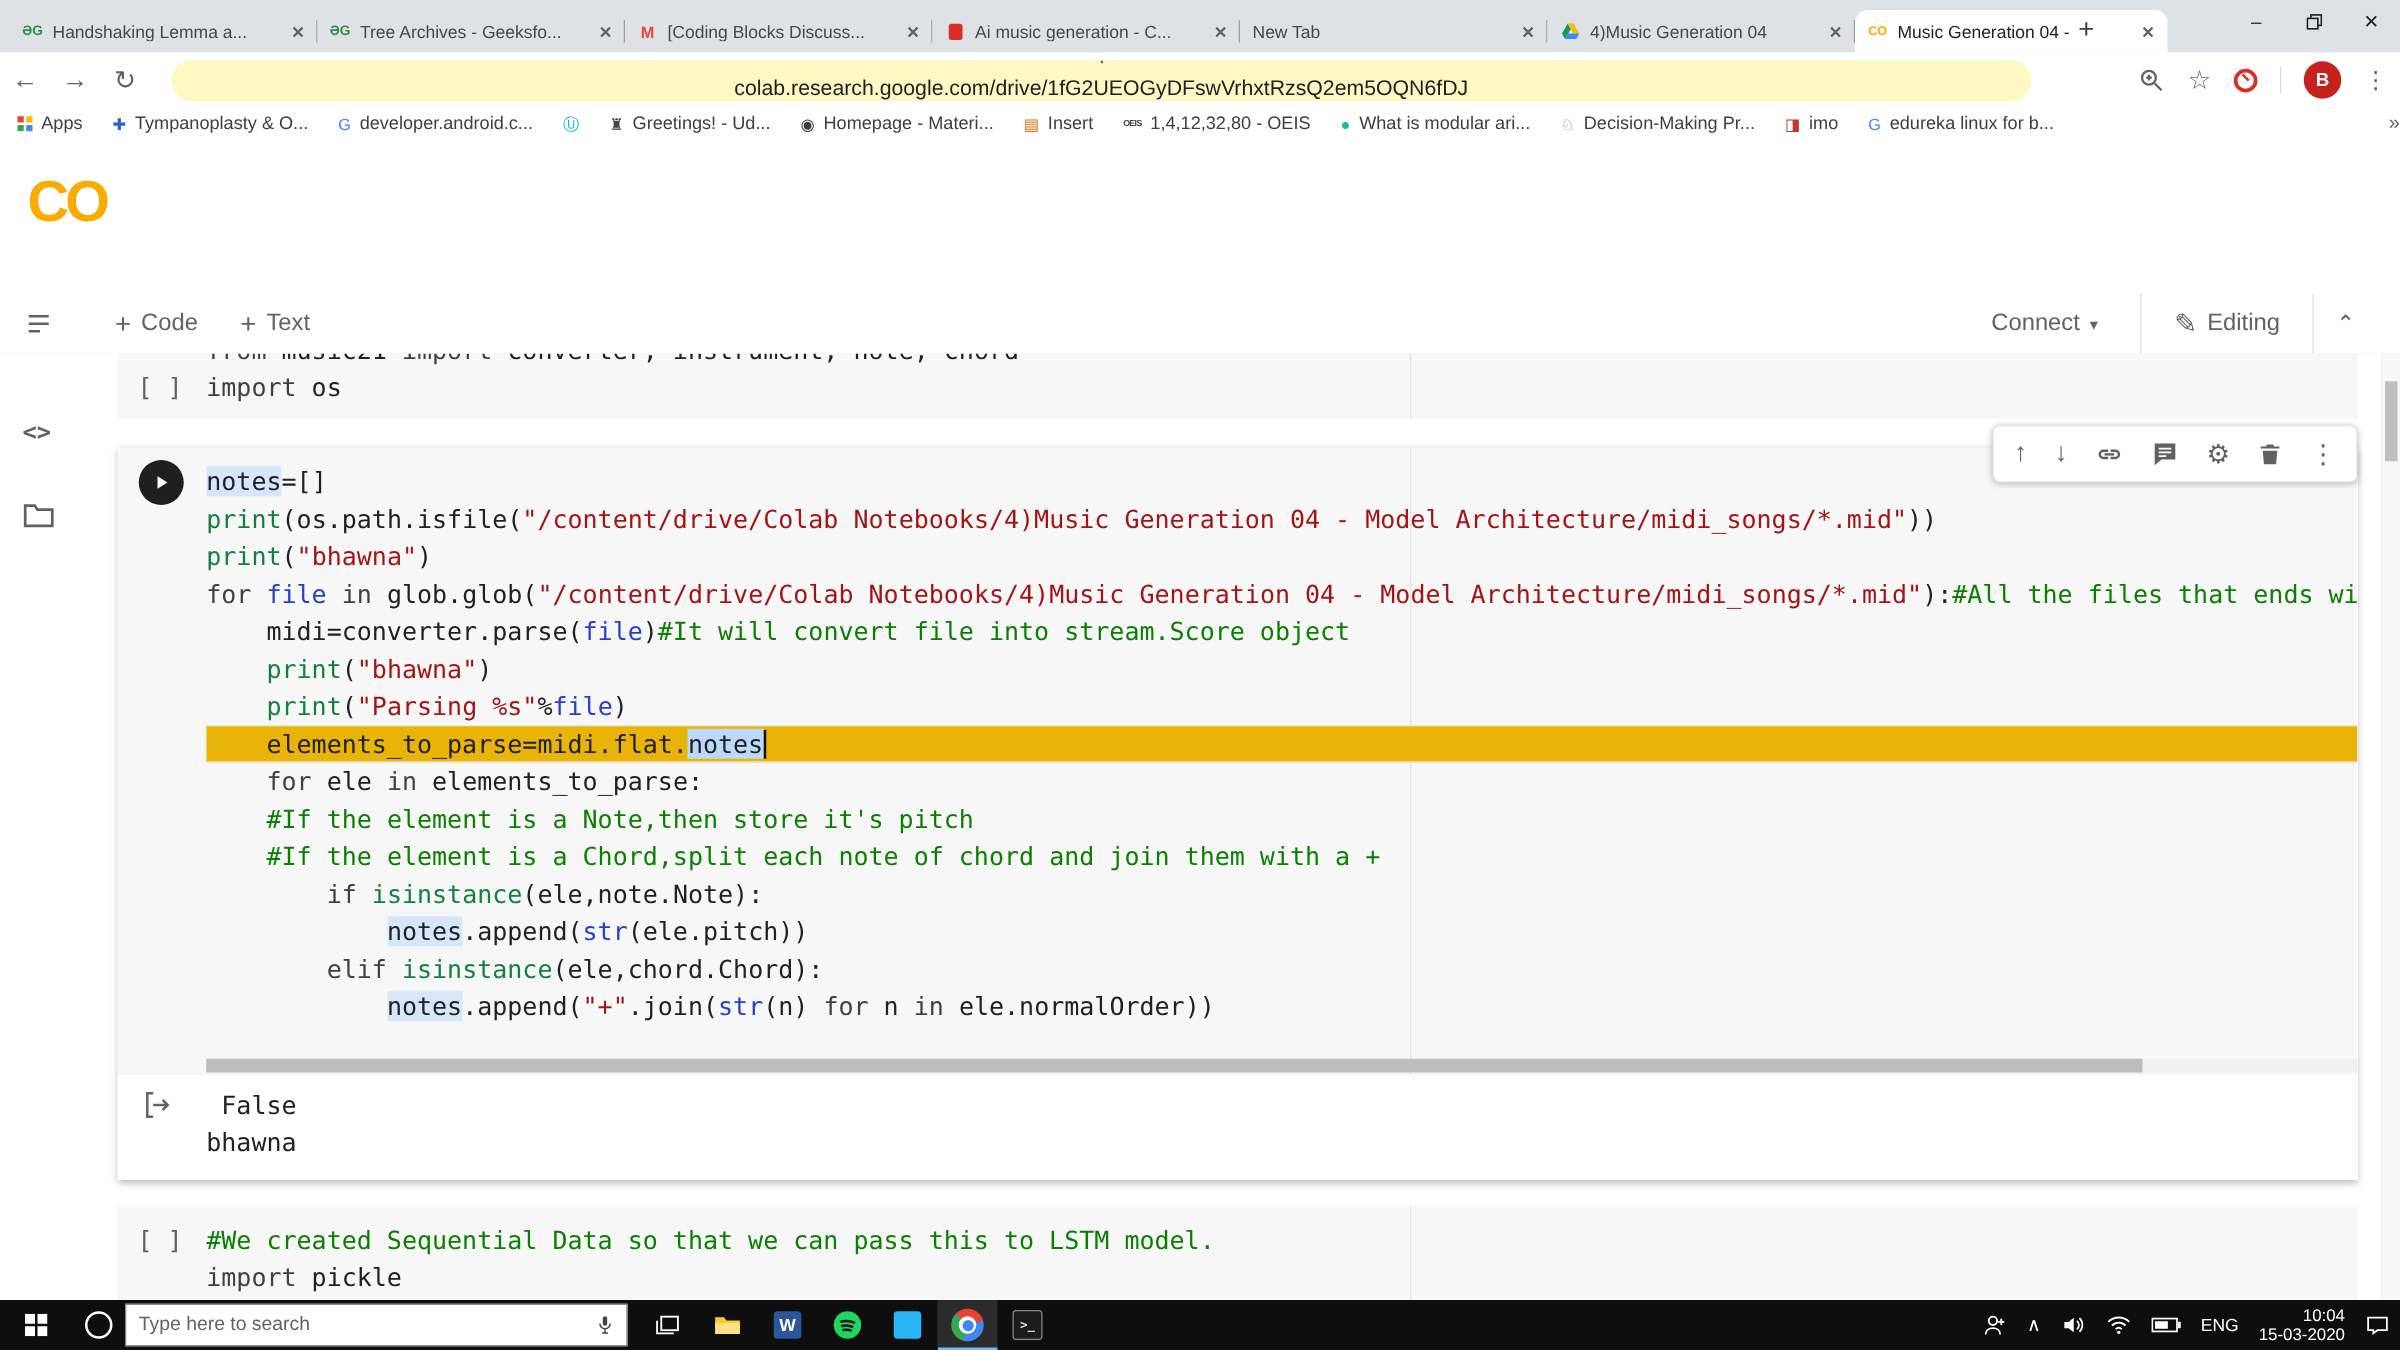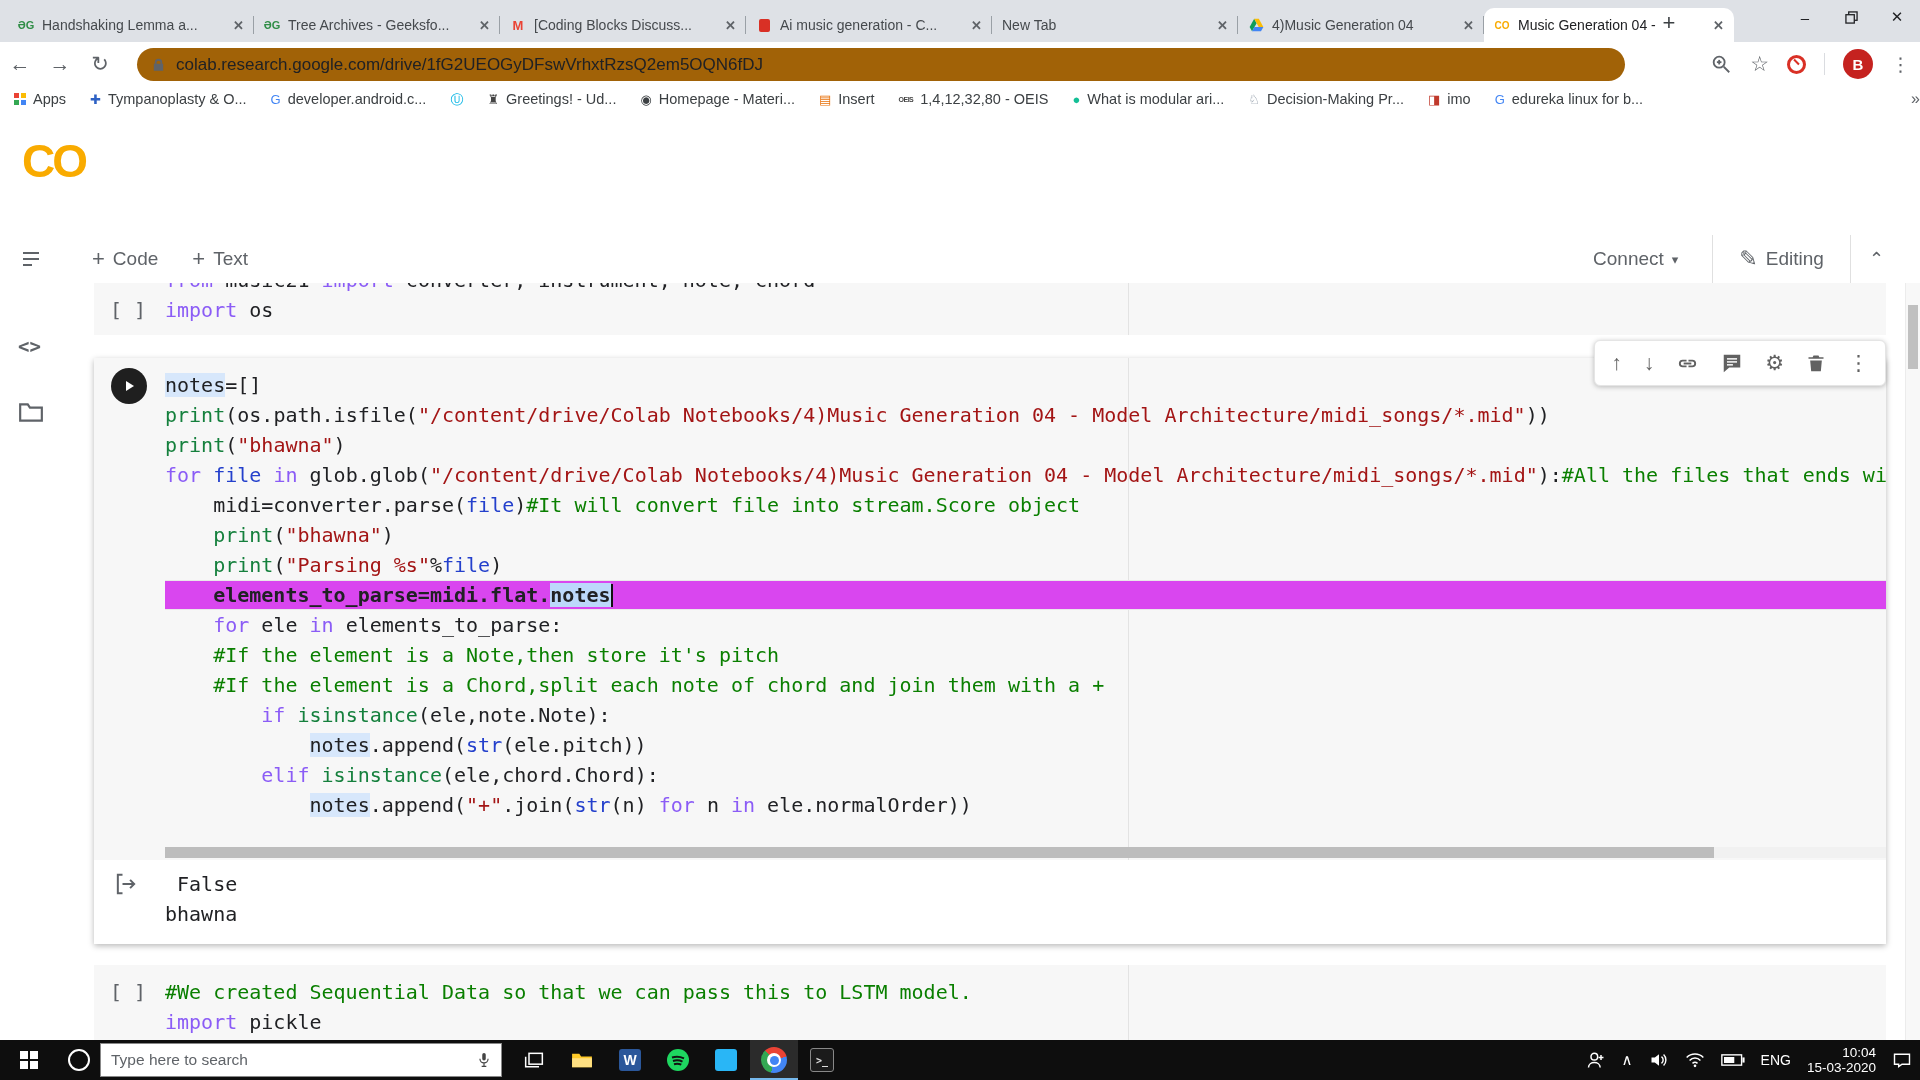--- a/index.html
+++ b/index.html
@@ -14,22 +14,22 @@
   .tab.active{background:#fff;border-radius:10px 10px 0 0;color:#202124;width:230px;}
   .tab-title{flex:1;white-space:nowrap;overflow:hidden;}
   .tab-close{font-size:13px;color:#5f6368;font-weight:bold;}
   .fv{display:inline-flex;width:16px;height:16px;align-items:center;justify-content:center;flex:none;}
   .newtab-btn{width:30px;height:30px;margin:2px 0 0 6px;font-size:22px;color:#3c4043;display:flex;align-items:center;justify-content:center;border-radius:50%;}
   .wincontrols{position:absolute;right:0;top:0;height:34px;display:flex;}
   .winbtn{width:46px;display:flex;align-items:center;justify-content:center;font-size:15px;color:#202124;}
   
   .toolbar{position:absolute;left:0;top:42px;width:1920px;height:44px;background:#fff;display:flex;align-items:center;}
   .navbtn{width:40px;text-align:center;font-size:21px;color:#5f6368;}
-  .omnibox{position:absolute;left:137px;top:6px;width:1460px;height:33px;background:#a16207;border-radius:17px;
-           display:flex;align-items:center;padding:0 14px;gap:10px;}
+  .omnibox{position:absolute;left:137px;top:6px;width:1460px;height:33px;background:#fef9c3;border-radius:17px;
+           display:flex;align-items:center;padding:0 14px;gap:10px;flex-direction:column;}
   .url{font-size:17px;color:#202124;}
   .tb-icons{position:absolute;right:10px;top:0;height:44px;display:flex;align-items:center;gap:18px;}
   .ext-ring{width:13px;height:13px;border:3px solid #d93025;border-radius:50%;position:relative;}
   .ext-ring::after{content:"";position:absolute;left:3px;top:3px;width:7px;height:2px;background:#d93025;transform:rotate(45deg);}
   .tb-sep{width:1px;height:22px;background:#dadce0;}
   .avatar-sm{width:30px;height:30px;border-radius:50%;background:#C5221F;color:#fff;font-size:15px;font-weight:bold;
              display:flex;align-items:center;justify-content:center;}
   .dots{font-size:19px;color:#5f6368;}
   
   .bookmarksbar{position:absolute;left:0;top:86px;width:1920px;height:26px;background:#fff;border-bottom:1px solid #e8eaed;
@@ -68,22 +68,22 @@
   .sb-icon{position:absolute;left:18px;color:#5f6368;}
   
   .content{position:absolute;left:64px;top:283px;width:1842px;height:757px;background:#fff;}
   .cell{position:absolute;left:30px;width:1792px;background:#f7f7f7;}
   .gutter{position:absolute;left:0;top:0;width:71px;height:100%;}
   .gut-mark{position:absolute;left:16px;font:20px/30px "DejaVu Sans Mono","Liberation Mono",monospace;color:#5f6368;}
   .codearea{position:relative;margin-left:71px;overflow:hidden;height:100%;}
   .ruler{position:absolute;left:963px;top:0;bottom:0;width:1px;background:#e3e3e3;}
   .code-lines{position:relative;}
   .code-line{height:30px;white-space:pre;font:20px/30px "DejaVu Sans Mono","Liberation Mono",monospace;color:#202124;}
-  .code-line.current{background:#d946ef;box-shadow:inset 0 1px 0 #e9e9e9, inset 0 -1px 0 #e9e9e9;font-weight:bold;}
-  .tok.kw{color:#8b5cf6;} .tok.bi{color:#15803d;} .tok.bu{color:#2440CC;}
+  .code-line.current{background:#eab308;box-shadow:inset 0 1px 0 #e9e9e9, inset 0 -1px 0 #e9e9e9;}
+  .tok.kw{color:#404040;} .tok.bi{color:#15803d;} .tok.bu{color:#2440CC;}
   .tok.str{color:#A31515;} .tok.com{color:#0A7F00;} .tok.pl{color:#202124;}
   .tok.hl{background:#d7e7fb;} .tok.sel{background:#bcd8fb;}
   .caret{display:inline-block;width:2px;height:23px;background:#111;vertical-align:text-bottom;}
   .clip-top .code-lines{margin-top:-18px;}
   .cell1{top:0;height:52px;}
   .cell2{top:75px;height:586px;background:transparent;box-shadow:0 2px 6px rgba(0,0,0,.28);}
   .cell2 .codepart{position:relative;height:502px;background:#f7f7f7;}
   .cell2 .codepart .codearea{height:502px;padding-top:12px;box-sizing:border-box;}
   .outpart{position:relative;height:84px;background:#fff;text-align:right;}
   .out-lines{position:absolute;left:71px;top:9px;}

